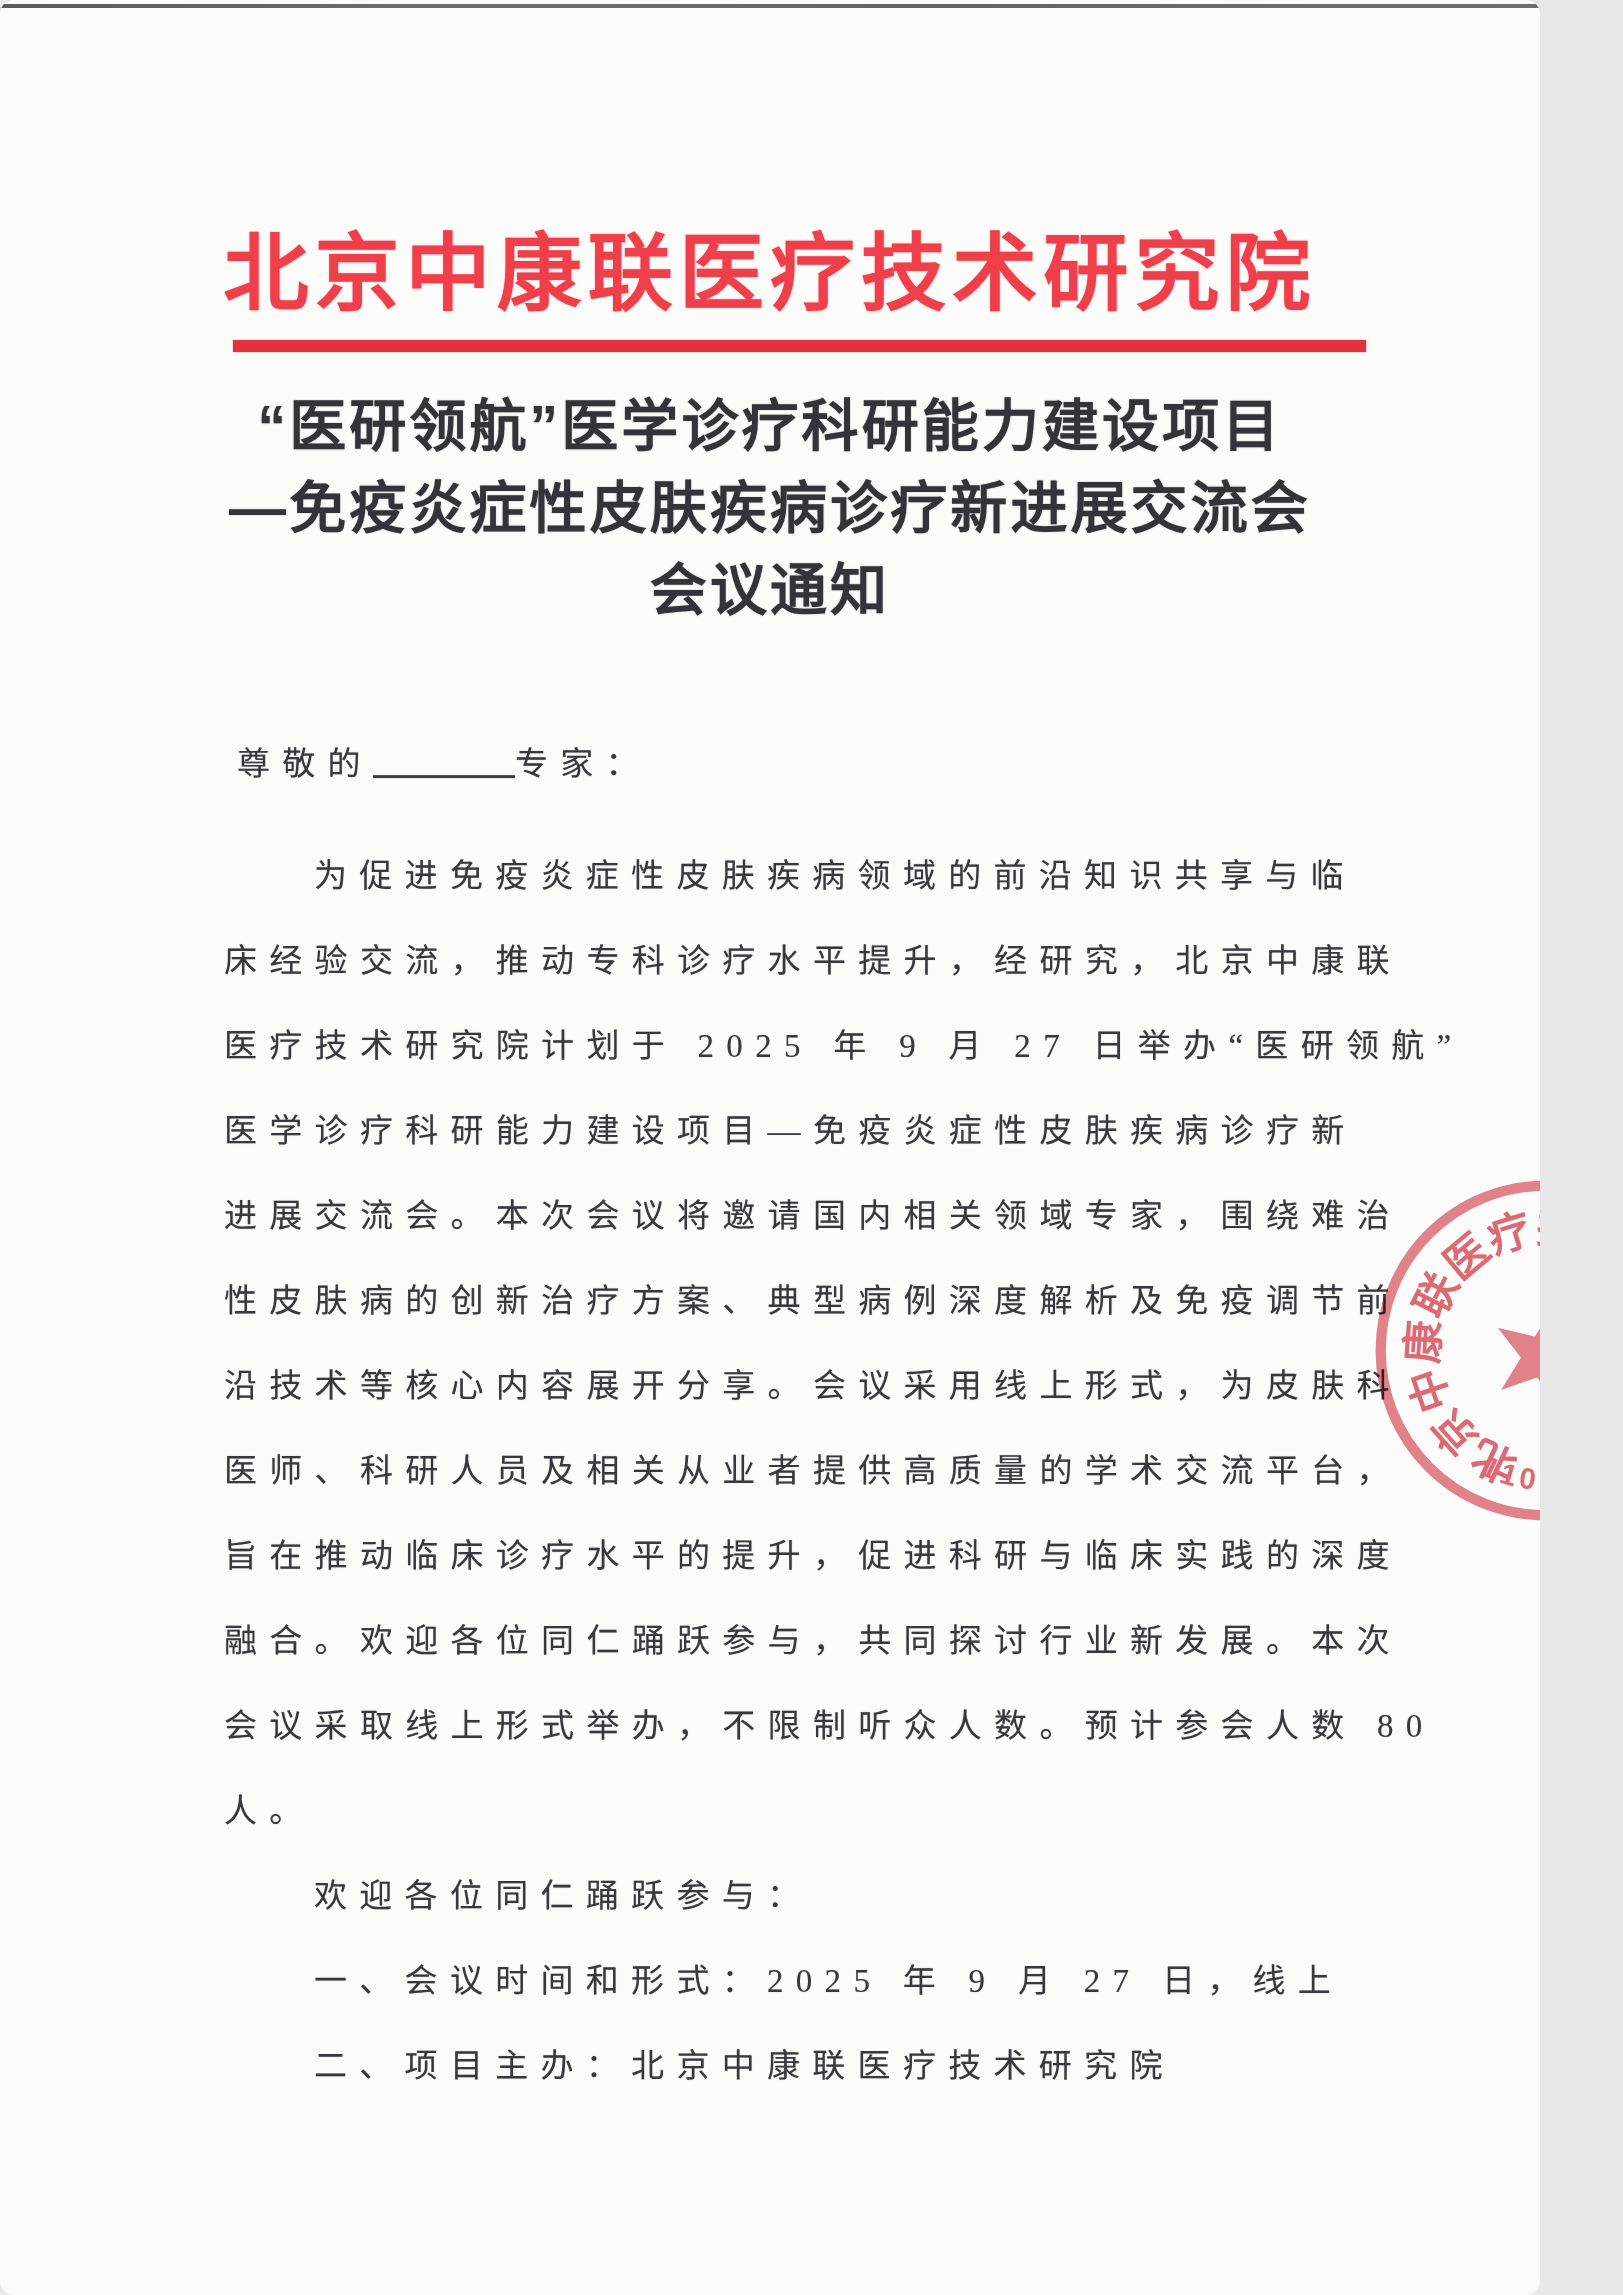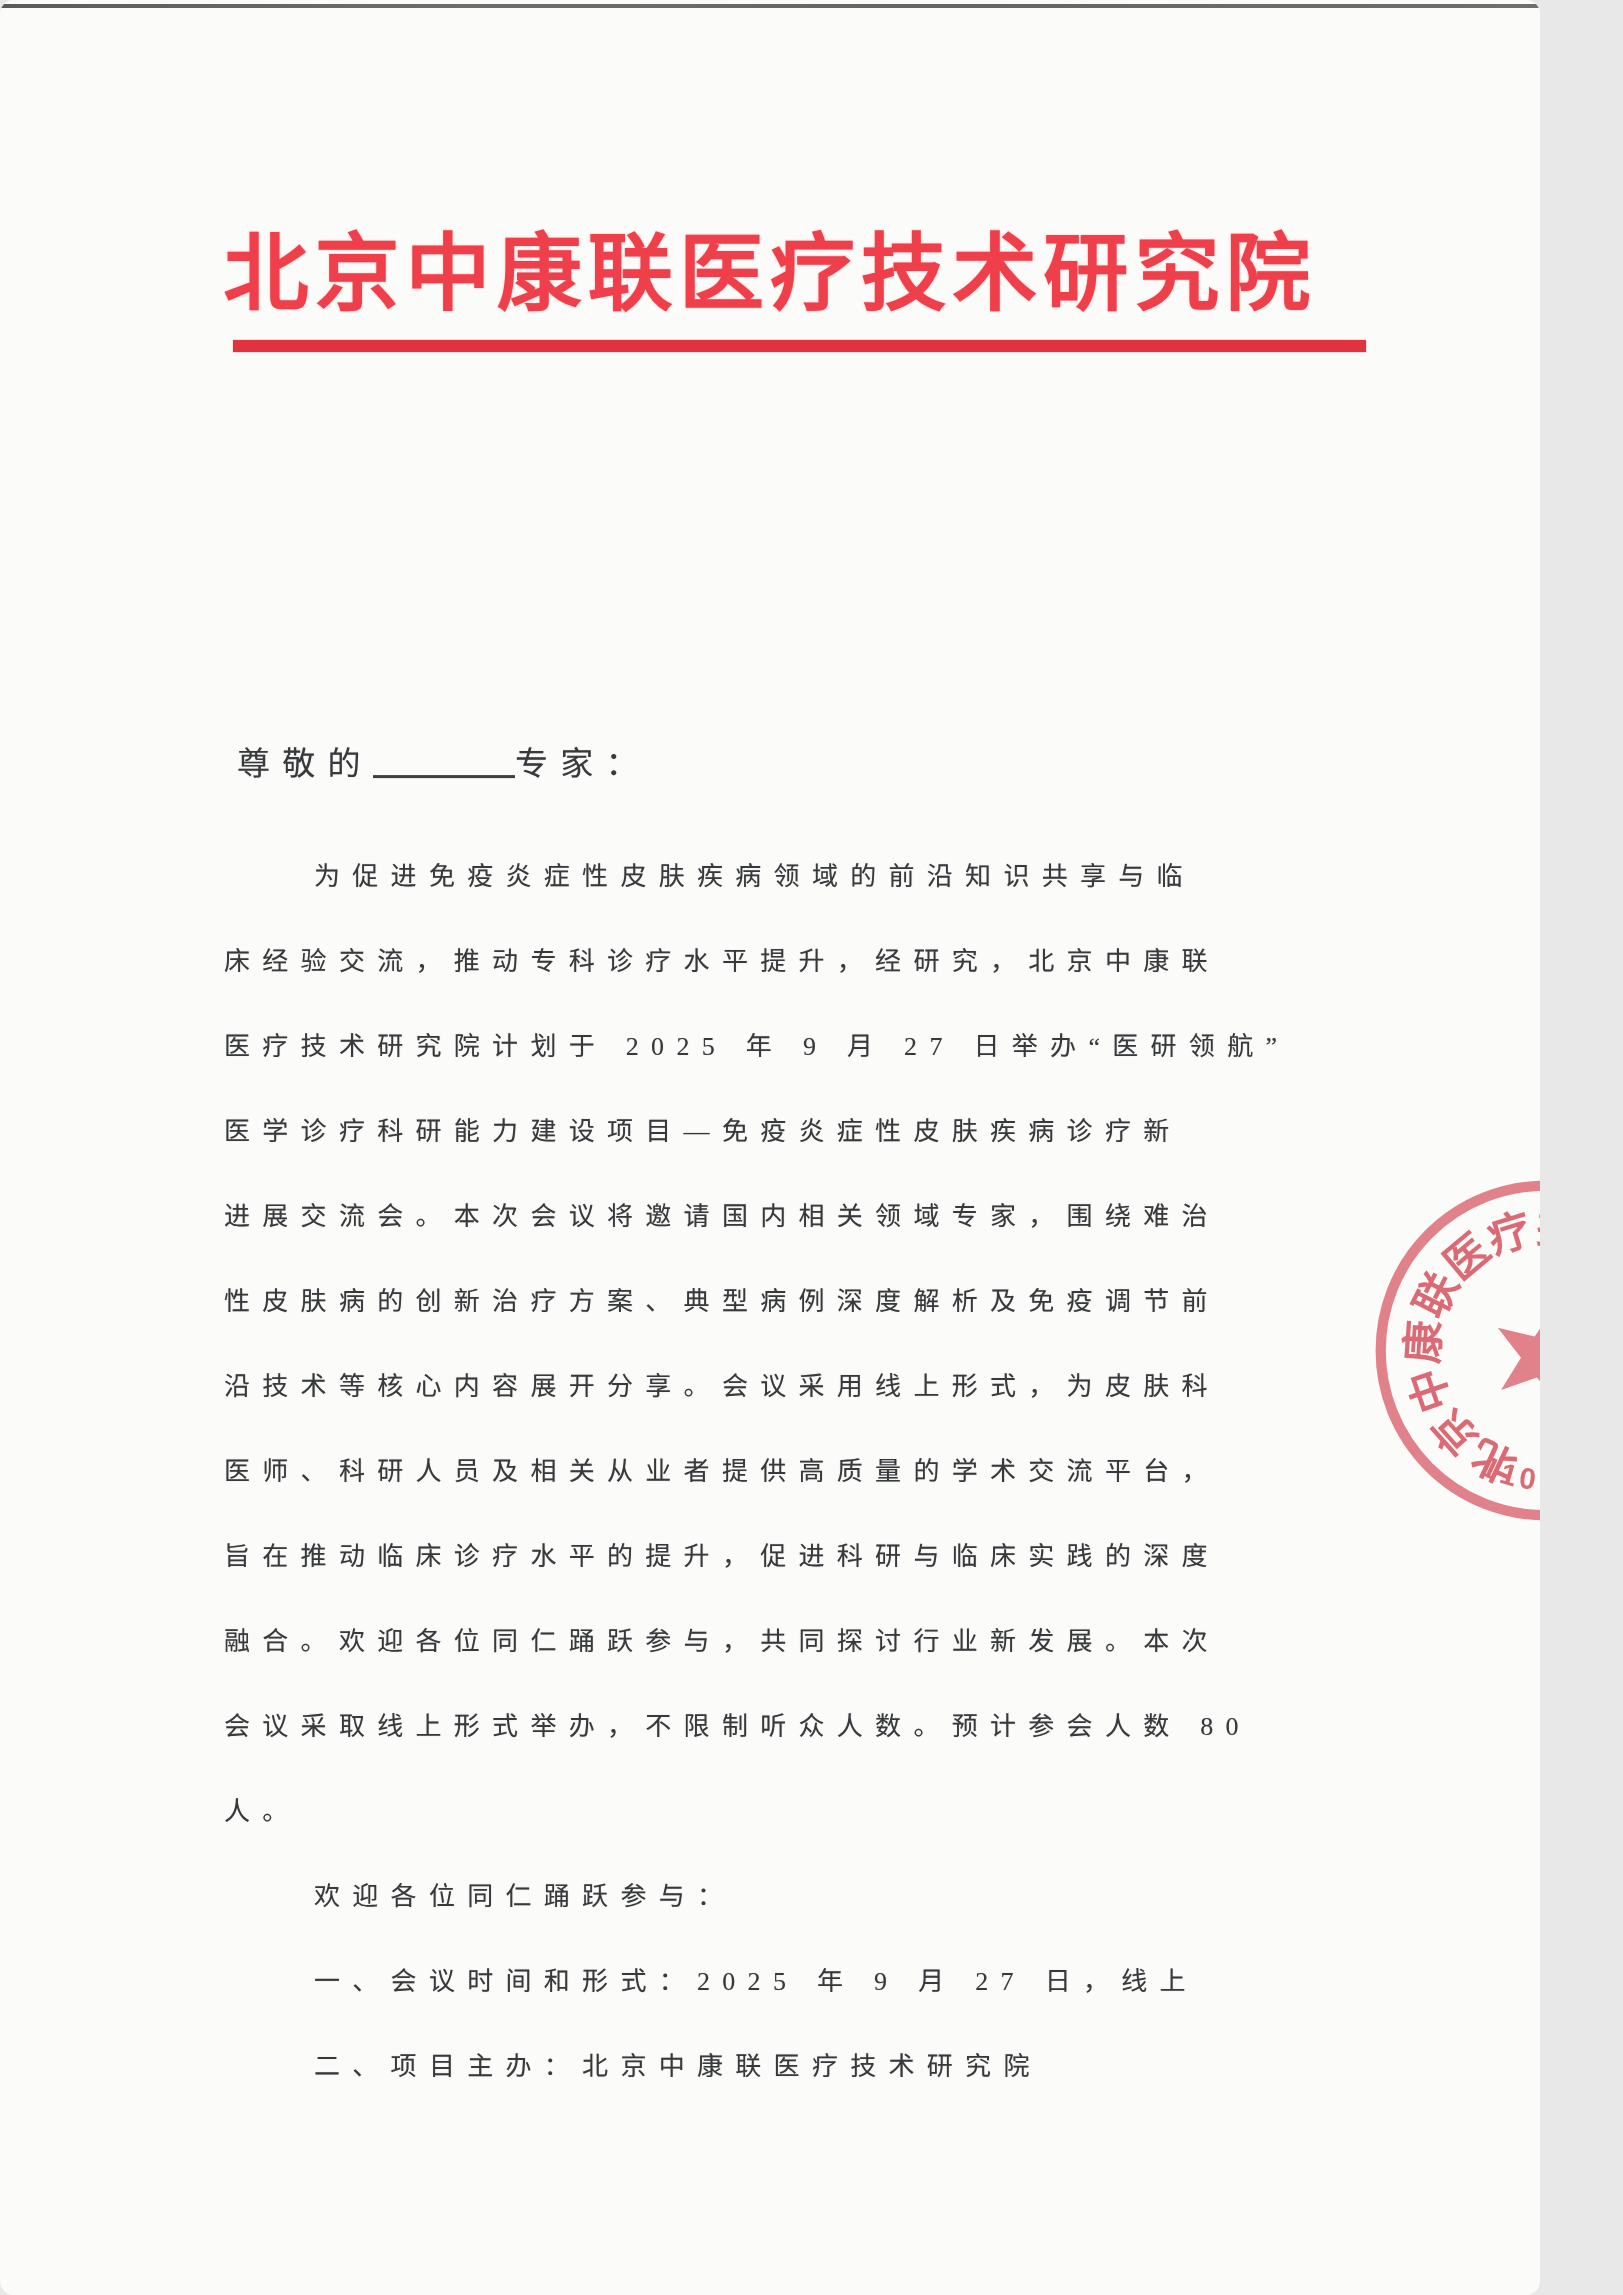--- a/index.html
+++ b/index.html
@@ -71,21 +71,21 @@
   .blank-underline{
     display:inline-block;
     width:142px;
     border-bottom:3.6px solid #3f3f41;
     transform:translateY(3.1px);
   }
   .body-text{
     position:absolute;
     top:834px;left:224px;
     width:1239px;
-    font-size:26px;
+    font-size:33px;
     line-height:85px;
     letter-spacing:12.3px;
     color:#37393c;
     text-shadow:0 0 1px rgba(40,40,40,.3);
   }
   .body-text .line{white-space:nowrap;}
   .body-text .indent{padding-left:90px;}
   .seal{
     position:absolute;
     top:1156px;left:1351px;
@@ -115,20 +115,25 @@
 <body>
 
 <div class="page">
 
   <div class="scan-edge-top"></div>
 
   <h1 class="org-title">北京中康联医疗技术研究院</h1>
 
   <div class="red-rule"></div>
 
+  <div class="doc-title">
+    <div>“医研领航”医学诊疗科研能力建设项目</div>
+    <div>—免疫炎症性皮肤疾病诊疗新进展交流会</div>
+    <div>会议通知</div>
+  </div>
 
   <div class="salutation">
     <span>尊敬的</span><span class="blank-underline"></span><span>专家：</span>
   </div>
 
   <div class="body-text">
     <div class="line indent">为促进免疫炎症性皮肤疾病领域的前沿知识共享与临</div>
     <div class="line">床经验交流，推动专科诊疗水平提升，经研究，北京中康联</div>
     <div class="line">医疗技术研究院计划于 2025 年 9 月 27 日举办“医研领航”</div>
     <div class="line">医学诊疗科研能力建设项目—免疫炎症性皮肤疾病诊疗新</div>

